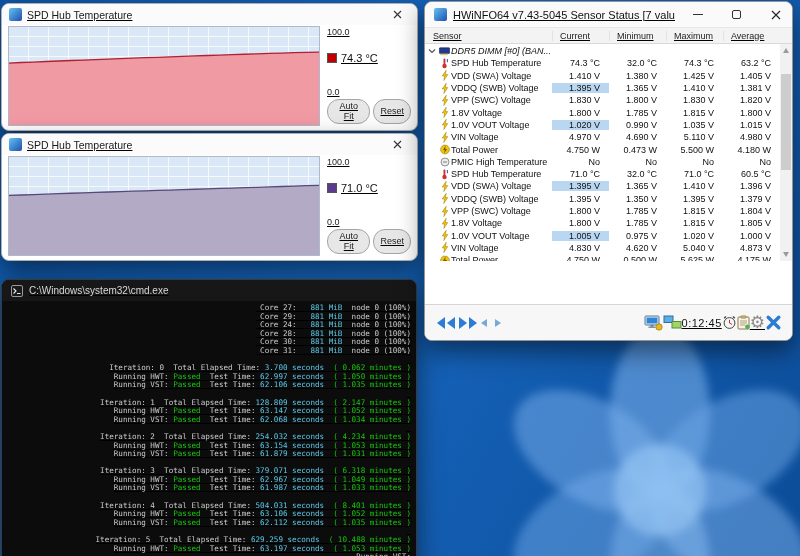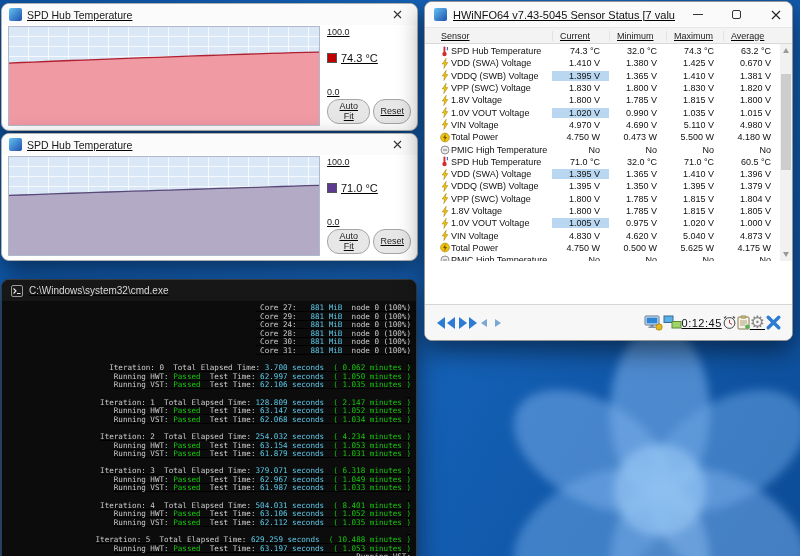--- a/index.html
+++ b/index.html
@@ -40,21 +40,21 @@
 
   
   .win-hw { left:424px; top:1px; width:369px; height:340px; background:#ffffff; border:1px solid #949494; display:flex; flex-direction:column; overflow:hidden; }
   .hw-title { height:25px; display:flex; align-items:center; gap:6px; padding:0 0 0 9px; font-size:11px; color:#111; background:#fafafa; }
   .hw-title-text { flex:1; white-space:nowrap; overflow:hidden; }
   .cap-btn { width:33px; height:100%; display:flex; align-items:center; justify-content:center; }
   .glyph-min { width:10px; height:1px; background:#333; }
   .glyph-max { width:9px; height:9px; border:1px solid #333; border-radius:2px; }
 
   .hw-colhead { display:flex; height:17px; background:#f3f3f3; border-top:1px solid #e7e7e7; border-bottom:1px solid #d9d9d9; font-size:9px; color:#222; align-items:center; }
-  .hc-sensor { flex:1; padding-left:16px; }
+  .hc-sensor { flex:1; padding-left:8px; }
   .hcol { width:57px; padding-left:7px; border-left:1px solid #e2e2e2; }
   .hc-sb { width:12px; }
 
   .hw-tablewrap { flex:1; position:relative; background:#fff; }
   .hw-table { position:absolute; inset:0 12px 0 0; overflow:hidden; font-size:9px; color:#101010; padding-top:1px; }
   .hw-row { display:flex; align-items:center; height:12.3px; }
   .gut { width:13px; display:flex; justify-content:center; flex:0 0 auto; }
   .ric { width:13px; display:flex; justify-content:center; flex:0 0 auto; }
   .lbl { flex:1; white-space:nowrap; overflow:hidden; }
   .hw-group .lbl { font-style:italic; }
@@ -206,20 +206,41 @@
       <span class="hc-sensor">Sensor</span>
       <span class="hcol">Current</span>
       <span class="hcol">Minimum</span>
       <span class="hcol">Maximum</span>
       <span class="hcol">Average</span>
       <span class="hc-sb"></span>
     </div>
 
     <div class="hw-tablewrap">
       <div class="hw-table">
+          <div class="hw-row hw-group">
+            <span class="gut">
+              <svg width="8" height="8" viewBox="0 0 8 8">
+                <path d="M1 2.5 L4 5.5 L7 2.5" stroke="#555" stroke-width="1.2" fill="none"></path>
+              </svg>
+            </span>
+            <span class="ric">
+              <svg width="11" height="9" viewBox="0 0 11 9">
+                <rect x="0.5" y="0.8" width="10" height="5.6" rx="0.5" fill="#1e3a8f" stroke="#101f55" stroke-width="0.6"></rect>
+                <rect x="1.6" y="6.4" width="1.2" height="1.8" fill="#c8a030"></rect>
+                <rect x="3.5" y="6.4" width="1.2" height="1.8" fill="#c8a030"></rect>
+                <rect x="5.4" y="6.4" width="1.2" height="1.8" fill="#c8a030"></rect>
+                <rect x="7.3" y="6.4" width="1.2" height="1.8" fill="#c8a030"></rect>
+              </svg>
+            </span>
+            <span class="lbl">DDR5 DIMM [#0] (BAN...</span>
+            <span class="val"></span>
+            <span class="val"></span>
+            <span class="val"></span>
+            <span class="val"></span>
+          </div>
           <div class="hw-row">
             <span class="gut"></span>
             <span class="ric">
               <svg width="9" height="11" viewBox="0 0 9 11">
                 <rect x="3.5" y="0.5" width="1.9" height="6" rx="0.9" fill="#d03030"></rect>
                 <circle cx="4.5" cy="8" r="2.2" fill="#d03030"></circle>
                 <path d="M7.4 1 L7.4 4.2" stroke="#3060c0" stroke-width="1.1"></path>
               </svg>
             </span>
             <span class="lbl">SPD Hub Temperature</span>
@@ -232,21 +253,21 @@
             <span class="gut"></span>
             <span class="ric">
               <svg width="8" height="11" viewBox="0 0 8 11">
                 <polygon points="5.2,0.3 1.2,6 3.6,6 2.8,10.5 6.8,4.6 4.4,4.6" fill="#f2c40c" stroke="#9a7a00" stroke-width="0.5"></polygon>
               </svg>
             </span>
             <span class="lbl">VDD (SWA) Voltage</span>
             <span class="val">1.410 V</span>
             <span class="val">1.380 V</span>
             <span class="val">1.425 V</span>
-            <span class="val">0.670 V</span>
+            <span class="val">1.405 V</span>
           </div>
           <div class="hw-row">
             <span class="gut"></span>
             <span class="ric">
               <svg width="8" height="11" viewBox="0 0 8 11">
                 <polygon points="5.2,0.3 1.2,6 3.6,6 2.8,10.5 6.8,4.6 4.4,4.6" fill="#f2c40c" stroke="#9a7a00" stroke-width="0.5"></polygon>
               </svg>
             </span>
             <span class="lbl">VDDQ (SWB) Voltage</span>
             <span class="val hl" style="background: rgb(186, 215, 241);">1.395 V</span>

